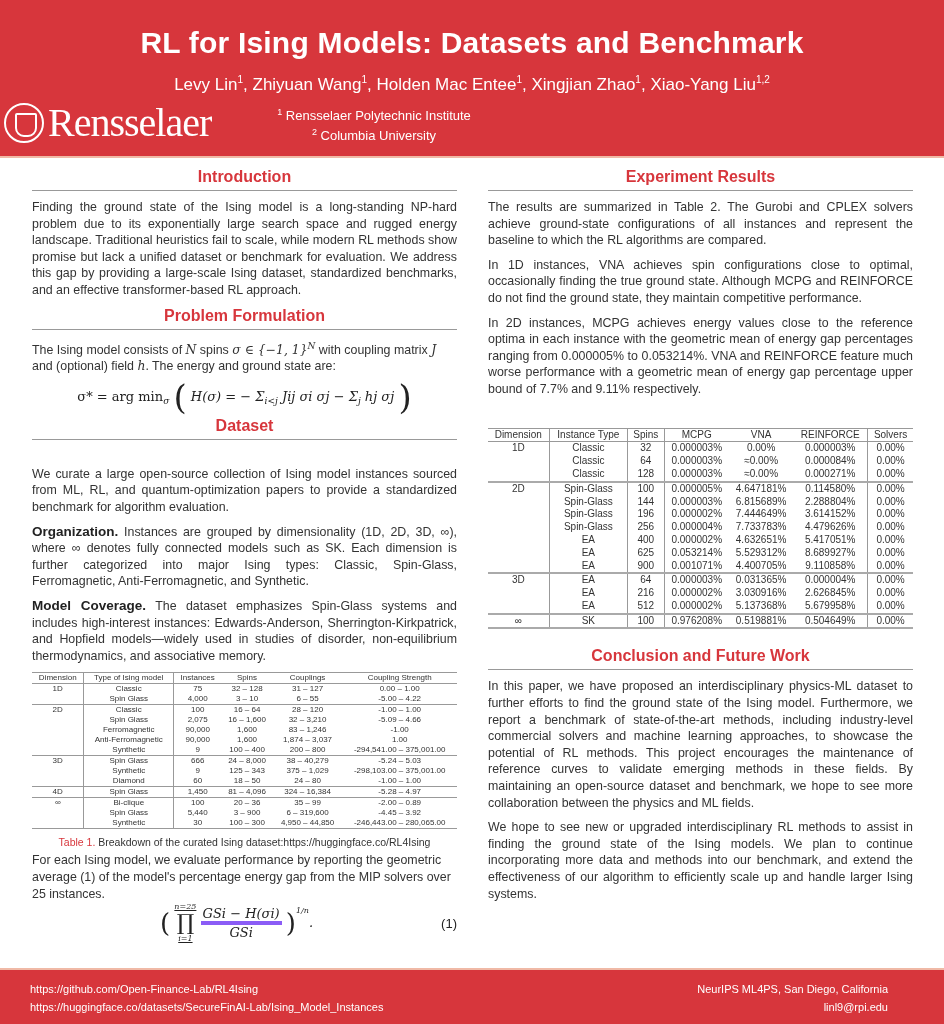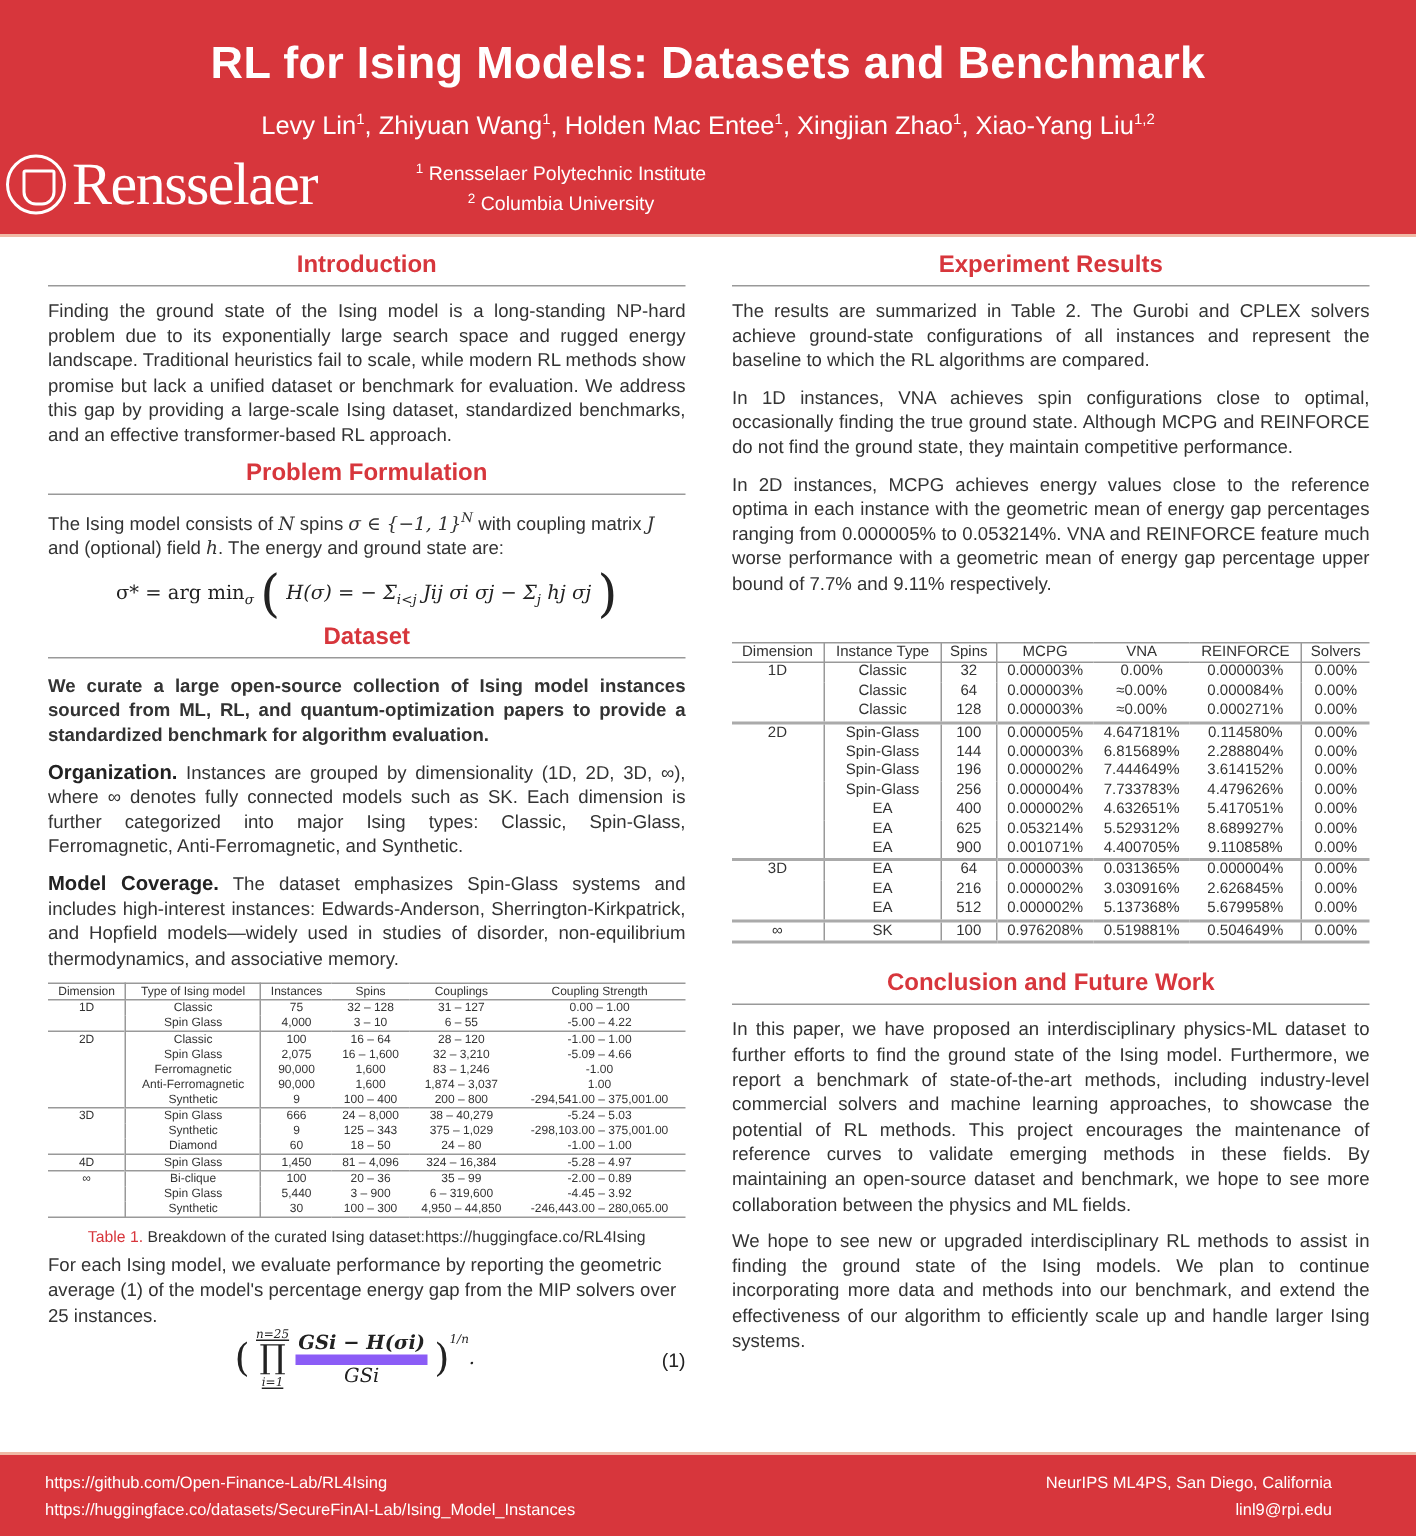--- a/index.html
+++ b/index.html
@@ -86,21 +86,21 @@
       <span class="big">(</span>
       <span>H(σ) = − Σ</span><sub style="font-size:9px;">i&lt;j</sub>
       <span>Jij σi σj − Σ</span><sub style="font-size:9px;">j</sub>
       <span>hj σj</span>
       <span class="big">)</span>
     </div>
   </section>
 
   <section>
     <h2>Dataset</h2>
-    <p style="margin-top:10px;font-weight:bold;">We curate a large open-source collection of Ising model instances sourced from ML, RL, and quantum-optimization papers to provide a standardized benchmark for algorithm evaluation.</p>
+    <p style="margin-top:26px;">We curate a large open-source collection of Ising model instances sourced from ML, RL, and quantum-optimization papers to provide a standardized benchmark for algorithm evaluation.</p>
     <p><b style="font-size:13.5px;">Organization.</b><span> Instances are grouped by dimensionality (1D, 2D, 3D, ∞), where ∞ denotes fully connected models such as SK. Each dimension is further categorized into major Ising types: Classic, Spin-Glass, Ferromagnetic, Anti-Ferromagnetic, and Synthetic.</span></p>
     <p><b style="font-size:13.5px;">Model Coverage.</b><span>  The dataset emphasizes Spin-Glass systems and includes high-interest instances: Edwards-Anderson, Sherrington-Kirkpatrick, and Hopfield models—widely used in studies of disorder, non-equilibrium thermodynamics, and associative memory.</span></p>
 
     <table class="t1">
       <thead>
         <tr>
           <th class="dim">Dimension</th>
           <th style="border-right:1px solid #999;">Type of Ising model</th>
           <th>Instances</th>
           <th>Spins</th>
@@ -227,21 +227,21 @@
 
     <p style="margin-top:2px;margin-bottom:0;text-align:left;">For each Ising model, we evaluate performance by reporting the geometric average (1) of the model's percentage energy gap from the MIP solvers over 25 instances.</p>
     <div class="eq" style="margin-top:0;">
       <span class="big" style="font-size:26px;">(</span>
       <span style="display:inline-block;vertical-align:middle;line-height:10px;text-decoration:underline;">
         <span style="font-size:8px;display:block;">n=25</span>
         <span style="font-size:22px;font-style:normal;display:block;line-height:22px;">∏</span>
         <span style="font-size:8px;display:block;">i=1</span>
       </span>
       <span style="display:inline-block;text-align:center;vertical-align:middle;">
-        <span style="display:block;border-bottom:7px solid #8b5cf6;padding:0 2px;font-weight:bold;">GSi − H(σi)</span>
+        <span style="display:block;border-bottom:4px solid #8b5cf6;padding:0 2px;">GSi − H(σi)</span>
         <span style="display:block;">GSi</span>
       </span>
       <span class="big" style="font-size:26px;">)</span><sup style="font-size:8px;vertical-align:14px;">1/n</sup>.
       <span class="num">(1)</span>
     </div>
   </section>
 </div>
 
 <div class="col right">
   <section>

